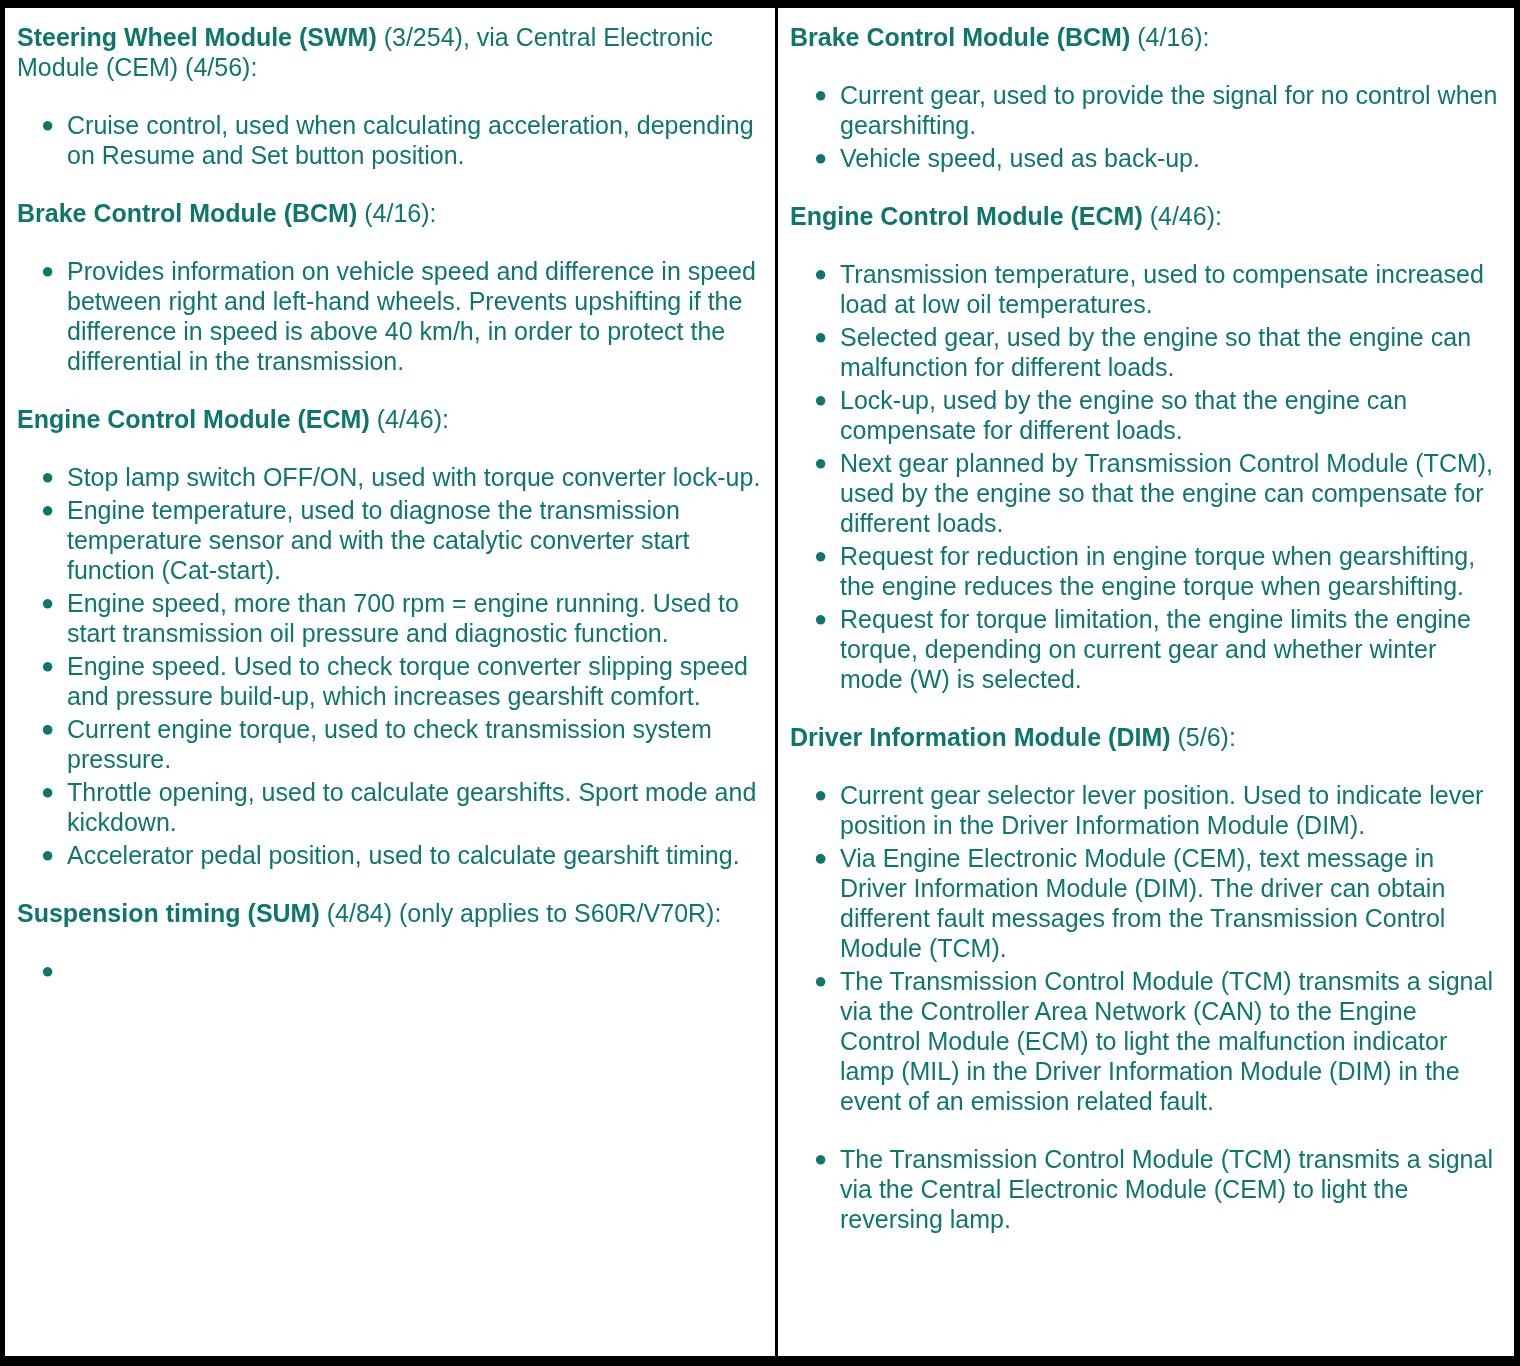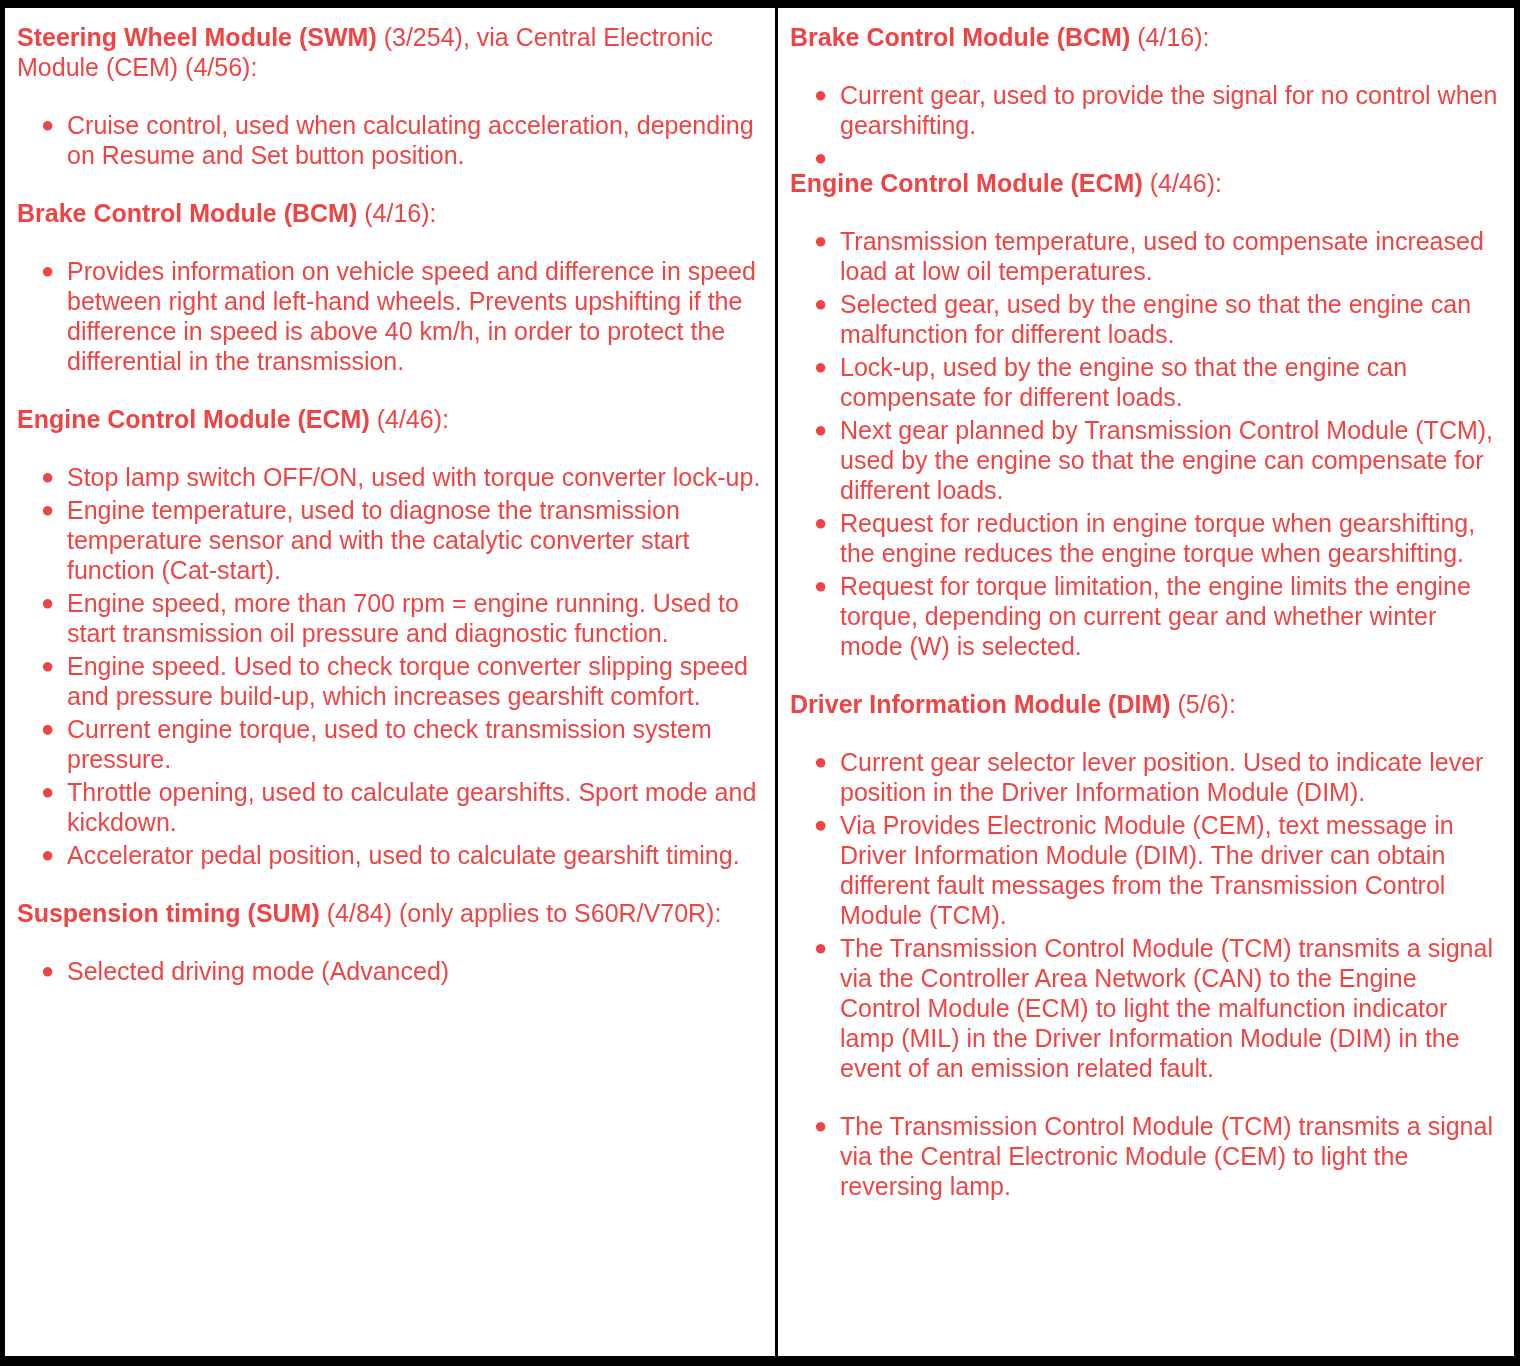--- a/index.html
+++ b/index.html
@@ -14,21 +14,21 @@
     box-sizing: border-box;
     background: #ffffff;
     border-style: solid;
     border-color: #000000;
     border-width: 8px 6px 10px 5px;
     display: flex;
     flex-direction: row;
     font-family: "Liberation Sans", sans-serif;
     font-size: 25px;
     line-height: 30px;
-    color: #ef4444;
+    color: #0f766e;
     overflow: hidden;
   }
   .column {
     box-sizing: border-box;
     overflow: hidden;
     padding: 6px 14px 10px 12px;
   }
   .column-left  { width: 770px; flex: 0 0 auto; }
   .column-right { flex: 1 1 auto; }
   .divider {
@@ -85,50 +85,50 @@
           <li class="list-item"><span class="bullet">●</span><span>Engine speed. Used to check torque converter slipping speed and pressure build-up, which increases gearshift comfort.</span></li>
           <li class="list-item"><span class="bullet">●</span></li>
           <li class="list-item"><span class="bullet">●</span><span>Current engine torque, used to check transmission system pressure.</span></li>
           <li class="list-item"><span class="bullet">●</span><span>Throttle opening, used to calculate gearshifts. Sport mode and kickdown.</span></li>
           <li class="list-item"><span class="bullet">●</span><span>Accelerator pedal position, used to calculate gearshift timing.</span></li>
         </ul>
       </div>
       <div class="section">
         <p class="section-title"><span class="bold">Suspension timing (SUM)</span><span> (4/84) (only applies to S60R/V70R):</span></p>
         <ul class="bullet-list">
-          <li class="list-item"><span class="bullet">●</span><span>Selected driving mode (Advanced)</span></li>
+          <li class="list-item"><span class="bullet">●</span></li>
         </ul>
       </div>
     </div>
   <div class="divider"></div>
   <div class="column column-right">
       <div class="section">
         <p class="section-title"><span class="bold">Brake Control Module (BCM)</span><span> (4/16):</span></p>
         <ul class="bullet-list">
           <li class="list-item"><span class="bullet">●</span><span>Current gear, used to provide the signal for no control when gearshifting.</span></li>
-          <li class="list-item"><span class="bullet">●</span></li>
+          <li class="list-item"><span class="bullet">●</span><span>Vehicle speed, used as back-up.</span></li>
         </ul>
       </div>
       <div class="section">
         <p class="section-title"><span class="bold">Engine Control Module (ECM)</span><span> (4/46):</span></p>
         <ul class="bullet-list">
           <li class="list-item"><span class="bullet">●</span><span>Transmission temperature, used to compensate increased load at low oil temperatures.</span></li>
           <li class="list-item"><span class="bullet">●</span><span>Selected gear, used by the engine so that the engine can malfunction for different loads.</span></li>
           <li class="list-item"><span class="bullet">●</span><span>Lock-up, used by the engine so that the engine can compensate for different loads.</span></li>
           <li class="list-item"><span class="bullet">●</span><span>Next gear planned by Transmission Control Module (TCM), used by the engine so that the engine can compensate for different loads.</span></li>
           <li class="list-item"><span class="bullet">●</span><span>Request for reduction in engine torque when gearshifting, the engine reduces the engine torque when gearshifting.</span></li>
           <li class="list-item"><span class="bullet">●</span><span>Request for torque limitation, the engine limits the engine torque, depending on current gear and whether winter mode (W) is selected.</span></li>
         </ul>
       </div>
       <div class="section">
         <p class="section-title"><span class="bold">Driver Information Module (DIM)</span><span> (5/6):</span></p>
         <ul class="bullet-list">
           <li class="list-item"><span class="bullet">●</span><span>Current gear selector lever position. Used to indicate lever position in the Driver Information Module (DIM).</span></li>
           <li class="list-item"><span class="bullet">●</span></li>
-          <li class="list-item"><span class="bullet">●</span><span>Via Provides Electronic Module (CEM), text message in Driver Information Module (DIM). The driver can obtain different fault messages from the Transmission Control Module (TCM).</span></li>
+          <li class="list-item"><span class="bullet">●</span><span>Via Engine Electronic Module (CEM), text message in Driver Information Module (DIM). The driver can obtain different fault messages from the Transmission Control Module (TCM).</span></li>
           <li class="list-item"><span class="bullet">●</span><span>The Transmission Control Module (TCM) transmits a signal via the Controller Area Network (CAN) to the Engine Control Module (ECM) to light the malfunction indicator lamp (MIL) in the Driver Information Module (DIM) in the event of an emission related fault.</span></li>
         </ul>
       </div>
       <div class="section">
         <ul class="bullet-list">
           <li class="list-item"><span class="bullet">●</span><span>The Transmission Control Module (TCM) transmits a signal via the Central Electronic Module (CEM) to light the reversing lamp.</span></li>
         </ul>
       </div>
     </div>
 </div>

